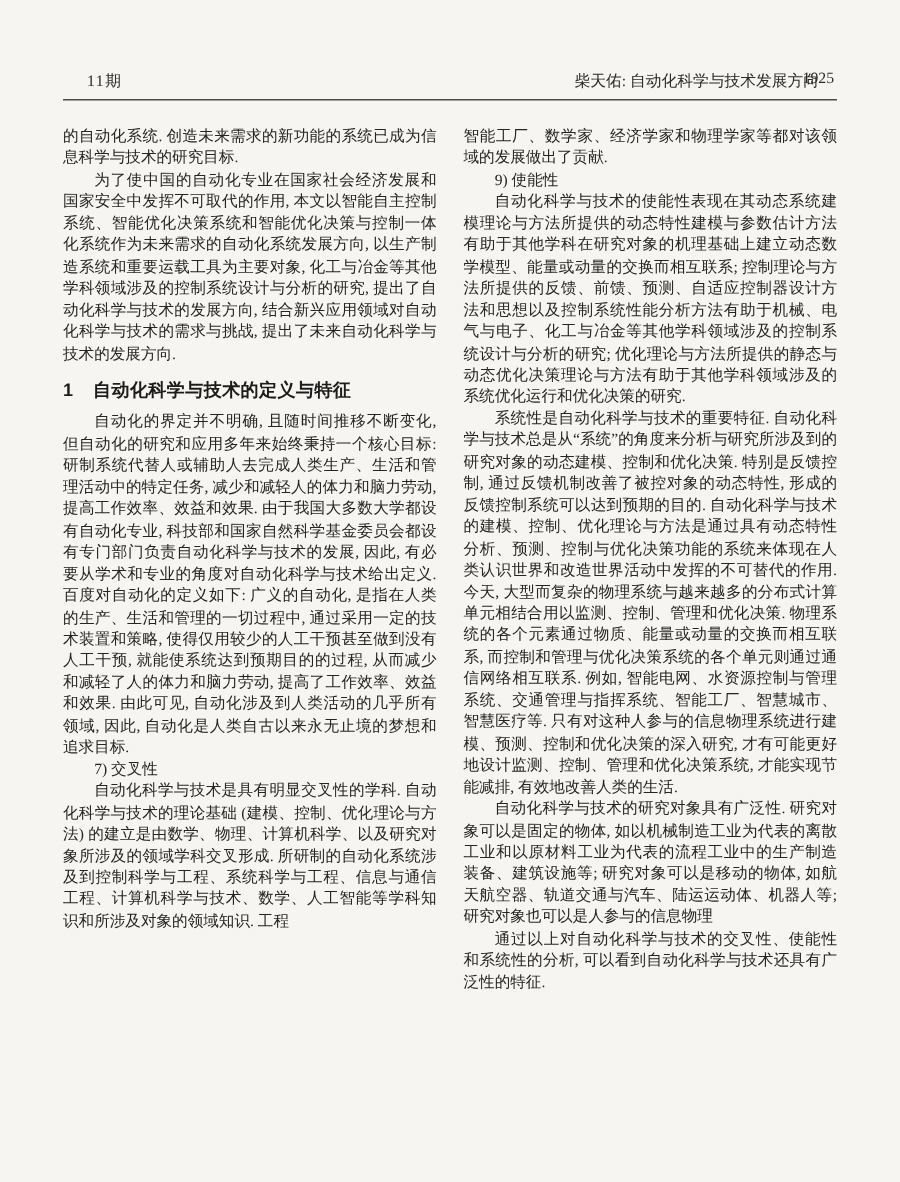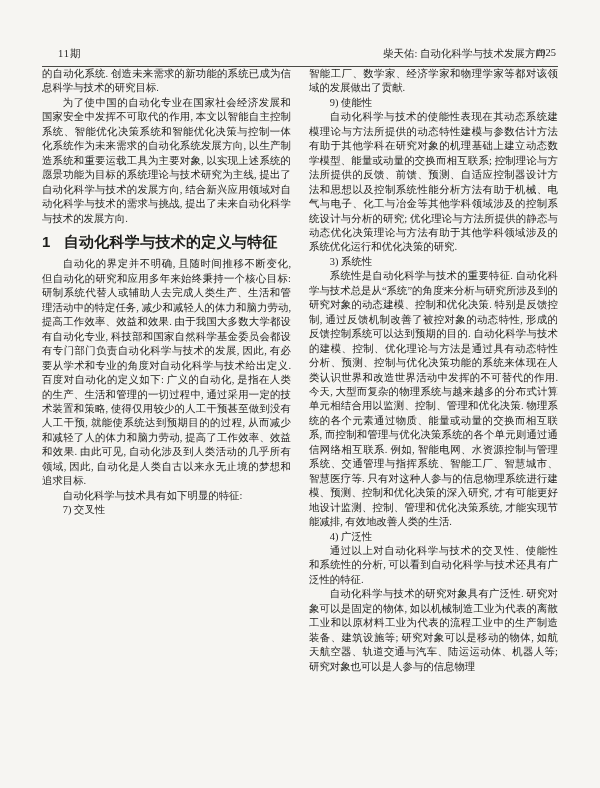--- a/index.html
+++ b/index.html
@@ -40,33 +40,33 @@
     text-align: right;
   }
   .page-header .page-number {
     position: absolute;
     right: 2px;
     top: 47px;
   }
   .body-columns {
     display: flex;
     gap: 18px;
-    margin-top: 0;
+    margin-top: 18px;
     font-size: 10.4px;
     line-height: 14.45px;
     text-align: justify;
     color: #242422;
   }
   .col { width: 249px; }
   .para { text-indent: 2em; word-break: break-all; }
   .para.cont { text-indent: 0; }
   .section-heading {
     font-family: "Liberation Sans", "DejaVu Sans", sans-serif;
     font-weight: bold;
-    font-size: 15px;
+    font-size: 12px;
     margin: 9px 0 8px 0;
     text-indent: 0;
     letter-spacing: 0.3px;
     color: #1c1c1a;
   }
   .section-heading .sec-num { margin-right: 13px; }
 </style>
 </head>
 <body>
 
@@ -76,35 +76,33 @@
     <div class="page-header">
       <span class="issue">11期</span>
       <span class="running-title">柴天佑: 自动化科学与技术发展方向</span>
       <span class="page-number">1925</span>
     </div>
 
     <div class="body-columns">
 
       <div class="col">
         <p class="para cont">的自动化系统. 创造未来需求的新功能的系统已成为信息科学与技术的研究目标.</p>
-        <p class="para">为了使中国的自动化专业在国家社会经济发展和国家安全中发挥不可取代的作用, 本文以智能自主控制系统、智能优化决策系统和智能优化决策与控制一体化系统作为未来需求的自动化系统发展方向, 以生产制造系统和重要运载工具为主要对象, 以实现上述系统的愿景功能为目标的系统理论与技术研究为主线, 提出了自动化科学与技术的发展方向, 结合新兴应用领域对自动化科学与技术的需求与挑战, 提出了未来自动化科学与技术的发展方向.</p>
+        <p class="para">为了使中国的自动化专业在国家社会经济发展和国家安全中发挥不可取代的作用, 本文以智能自主控制系统、智能优化决策系统和智能优化决策与控制一体化系统作为未来需求的自动化系统发展方向, 以生产制造系统和重要运载工具为主要对象, 化工与冶金等其他学科领域涉及的控制系统设计与分析的研究, 提出了自动化科学与技术的发展方向, 结合新兴应用领域对自动化科学与技术的需求与挑战, 提出了未来自动化科学与技术的发展方向.</p>
         <h2 class="section-heading">
           <span class="sec-num">1</span><span>自动化科学与技术的定义与特征</span>
         </h2>
         <p class="para">自动化的界定并不明确, 且随时间推移不断变化, 但自动化的研究和应用多年来始终秉持一个核心目标: 研制系统代替人或辅助人去完成人类生产、生活和管理活动中的特定任务, 减少和减轻人的体力和脑力劳动, 提高工作效率、效益和效果. 由于我国大多数大学都设有自动化专业, 科技部和国家自然科学基金委员会都设有专门部门负责自动化科学与技术的发展, 因此, 有必要从学术和专业的角度对自动化科学与技术给出定义. 百度对自动化的定义如下: 广义的自动化, 是指在人类的生产、生活和管理的一切过程中, 通过采用一定的技术装置和策略, 使得仅用较少的人工干预甚至做到没有人工干预, 就能使系统达到预期目的的过程, 从而减少和减轻了人的体力和脑力劳动, 提高了工作效率、效益和效果. 由此可见, 自动化涉及到人类活动的几乎所有领域, 因此, 自动化是人类自古以来永无止境的梦想和追求目标.</p>
-        <p class="para">自动化科学与技术具有如下明显的特征:</p>
         <p class="para">7) 交叉性</p>
+        <p class="para">自动化科学与技术是具有明显交叉性的学科. 自动化科学与技术的理论基础 (建模、控制、优化理论与方法) 的建立是由数学、物理、计算机科学、以及研究对象所涉及的领域学科交叉形成. 所研制的自动化系统涉及到控制科学与工程、系统科学与工程、信息与通信工程、计算机科学与技术、数学、人工智能等学科知识和所涉及对象的领域知识. 工程</p>
       </div>
 
       <div class="col">
         <p class="para cont">智能工厂、数学家、经济学家和物理学家等都对该领域的发展做出了贡献.</p>
         <p class="para">9) 使能性</p>
         <p class="para">自动化科学与技术的使能性表现在其动态系统建模理论与方法所提供的动态特性建模与参数估计方法有助于其他学科在研究对象的机理基础上建立动态数学模型、能量或动量的交换而相互联系; 控制理论与方法所提供的反馈、前馈、预测、自适应控制器设计方法和思想以及控制系统性能分析方法有助于机械、电气与电子、化工与冶金等其他学科领域涉及的控制系统设计与分析的研究; 优化理论与方法所提供的静态与动态优化决策理论与方法有助于其他学科领域涉及的系统优化运行和优化决策的研究.</p>
-        <p class="para">3) 系统性</p>
         <p class="para">系统性是自动化科学与技术的重要特征. 自动化科学与技术总是从“系统”的角度来分析与研究所涉及到的研究对象的动态建模、控制和优化决策. 特别是反馈控制, 通过反馈机制改善了被控对象的动态特性, 形成的反馈控制系统可以达到预期的目的. 自动化科学与技术的建模、控制、优化理论与方法是通过具有动态特性分析、预测、控制与优化决策功能的系统来体现在人类认识世界和改造世界活动中发挥的不可替代的作用. 今天, 大型而复杂的物理系统与越来越多的分布式计算单元相结合用以监测、控制、管理和优化决策. 物理系统的各个元素通过物质、能量或动量的交换而相互联系, 而控制和管理与优化决策系统的各个单元则通过通信网络相互联系. 例如, 智能电网、水资源控制与管理系统、交通管理与指挥系统、智能工厂、智慧城市、智慧医疗等. 只有对这种人参与的信息物理系统进行建模、预测、控制和优化决策的深入研究, 才有可能更好地设计监测、控制、管理和优化决策系统, 才能实现节能减排, 有效地改善人类的生活.</p>
-        <p class="para">4) 广泛性</p>
+        <p class="para">自动化科学与技术的研究对象具有广泛性. 研究对象可以是固定的物体, 如以机械制造工业为代表的离散工业和以原材料工业为代表的流程工业中的生产制造装备、建筑设施等; 研究对象可以是移动的物体, 如航天航空器、轨道交通与汽车、陆运运动体、机器人等; 研究对象也可以是人参与的信息物理</p>
         <p class="para">通过以上对自动化科学与技术的交叉性、使能性和系统性的分析, 可以看到自动化科学与技术还具有广泛性的特征.</p>
-        <p class="para">自动化科学与技术的研究对象具有广泛性. 研究对象可以是固定的物体, 如以机械制造工业为代表的离散工业和以原材料工业为代表的流程工业中的生产制造装备、建筑设施等; 研究对象可以是移动的物体, 如航天航空器、轨道交通与汽车、陆运运动体、机器人等; 研究对象也可以是人参与的信息物理</p>
       </div>
 
     </div>
   </div>
 </div>
 
 </body></html>

